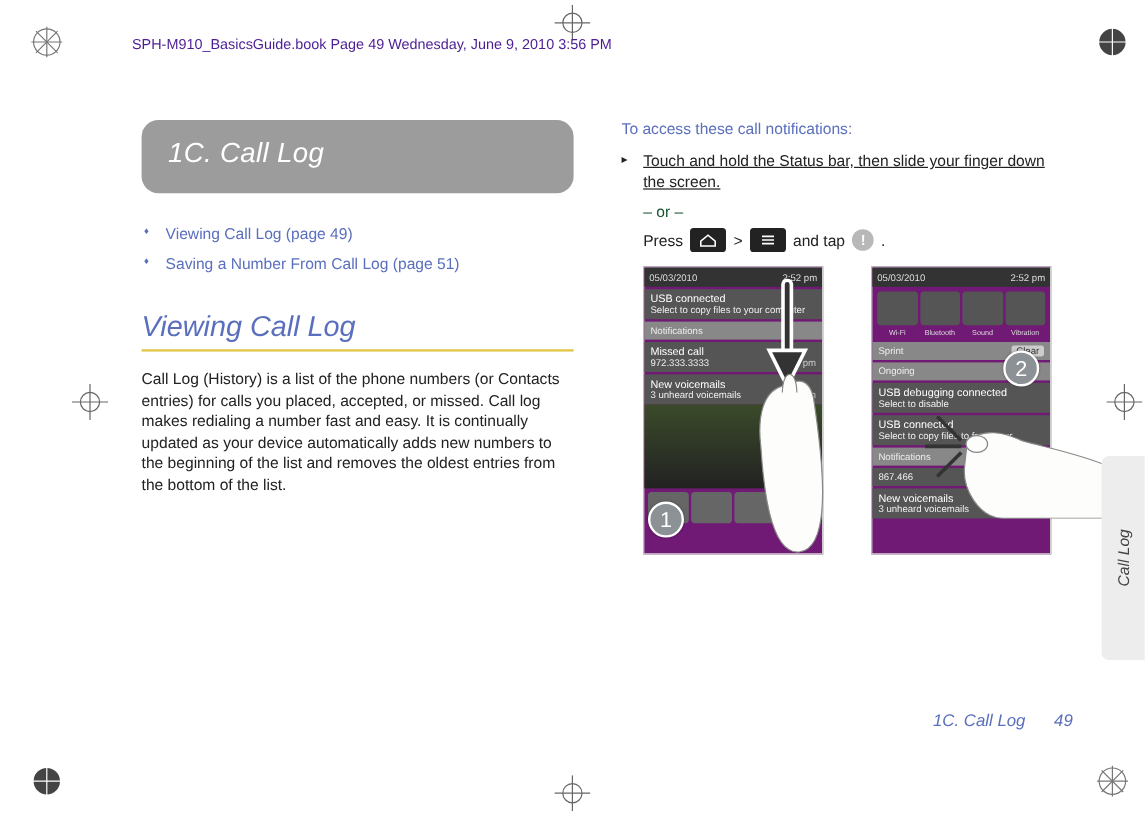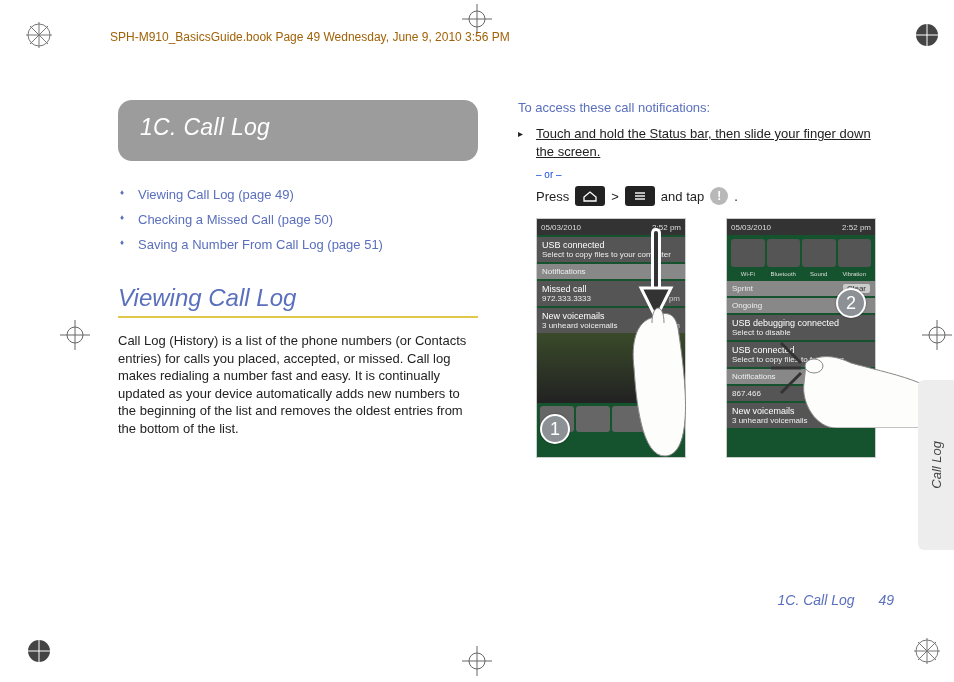--- a/index.html
+++ b/index.html
@@ -4,48 +4,48 @@
 <style>
   * { margin:0; padding:0; box-sizing:border-box; }
   body { width:954px; height:682px; background:#fff; font-family:Arial,Helvetica,sans-serif; color:#333; position:relative; }
 
   
   .reg { position:absolute; width:26px; height:26px; }
   .reg svg { width:26px; height:26px; }
   .cross { position:absolute; width:30px; height:30px; }
   .cross svg { width:30px; height:30px; }
 
-  .running-head { position:absolute; top:30px; left:110px; font-size:12px; color:#a16207; }
+  .running-head { position:absolute; top:30px; left:110px; font-size:12px; color:#4c1d95; }
 
   .page { position:absolute; top:100px; left:118px; width:760px; height:520px; }
   .col { width:360px; float:left; }
   .col + .col { margin-left:40px; }
 
   .chapter-pill { background:#9c9c9c; color:#fff; border-radius:14px; padding:14px 22px 20px 22px; font-size:23px; font-style:italic; letter-spacing:.3px; margin-bottom:26px; }
 
   .toc { margin:0 0 32px 2px; font-size:13px; color:#5a6fbd; }
   .toc li { list-style:none; margin:0 0 10px 18px; position:relative; }
   .toc li::before { content:"\2666"; position:absolute; left:-18px; top:1px; font-size:8px; color:#5a6fbd; }
 
   .h2 { color:#5a6fbd; font-style:italic; font-size:24px; border-bottom:2px solid #e1c84b; padding-bottom:4px; margin:0 0 14px 0; }
 
   .para { font-size:13px; line-height:1.35; color:#222; }
 
   .subhead { font-size:13px; color:#5a6fbd; margin:0 0 10px 0; }
   .step { font-size:13px; color:#222; margin:0 0 8px 18px; position:relative; line-height:1.4;text-decoration:underline; }
   .step::before { content:"\25B8"; position:absolute; left:-18px; top:2px; font-size:10px; color:#222; }
-  .or { font-size:10px; margin:6px 0 6px 18px; color:#1d4ed8; }
+  .or { font-size:13px; margin:6px 0 6px 18px; color:#14532d; }
   .press-line { font-size:13px; margin:0 0 12px 18px; color:#222; display:flex; align-items:center; gap:6px; flex-wrap:wrap; }
   .key { display:inline-flex; align-items:center; justify-content:center; background:#222; color:#fff; width:30px; height:20px; border-radius:3px; }
   .key svg { width:16px; height:12px; }
   .circ-icon { display:inline-flex; width:18px; height:18px; border-radius:50%; background:#b8b8b8; color:#fff; font-weight:bold; align-items:center; justify-content:center; font-size:12px; }
 
   
   .shot { position:relative; width:360px; height:250px; margin-left:18px; }
-  .phone { position:absolute; width:150px; border:1px solid #ccc; background:#14532d; }
+  .phone { position:absolute; width:150px; border:1px solid #ccc; background:#701a75; }
   .phone-l { left:0; top:0; height:240px; }
   .phone-r { left:190px; top:0; height:240px; }
   .sbar { height:16px; background:#333; color:#ddd; font-size:8px; display:flex; align-items:center; justify-content:space-between; padding:0 4px; }
   .card { background:#777; color:#eee; font-size:8px; padding:3px 5px; margin-top:2px; }
   .card.dk { background:#555; }
   .card .t { color:#fff; font-size:9px; }
   .row-time { float:right; color:#ccc; }
   .grid-icons { display:grid; grid-template-columns:repeat(4,1fr); gap:2px; padding:3px; }
   .gi { height:26px; background:#666; border-radius:3px; }
   .icon-row4 { display:grid; grid-template-columns:repeat(4,1fr); gap:2px; padding:4px; }
@@ -141,21 +141,20 @@
 </div>
 
 <div class="running-head">SPH-M910_BasicsGuide.book  Page 49  Wednesday, June 9, 2010  3:56 PM</div>
 
 <div class="page">
 
   <div class="col">
     <div class="chapter-pill">1C.  Call Log</div>
     <ul class="toc">
       <li>Viewing Call Log (page 49)</li>
-      <li>Checking a Missed Call (page 50)</li>
       <li>Saving a Number From Call Log (page 51)</li>
     </ul>
     <div class="h2">Viewing Call Log</div>
     <p class="para">Call Log (History) is a list of the phone numbers (or Contacts entries) for calls you placed, accepted, or missed. Call log makes redialing a number fast and easy. It is continually updated as your device automatically adds new numbers to the beginning of the list and removes the oldest entries from the bottom of the list.</p>
   </div>
 
   <div class="col">
     <div class="subhead">To access these call notifications:</div>
     <div class="step">Touch and hold the Status bar, then slide your finger down the screen.</div>
     <div class="or">– or –</div>

